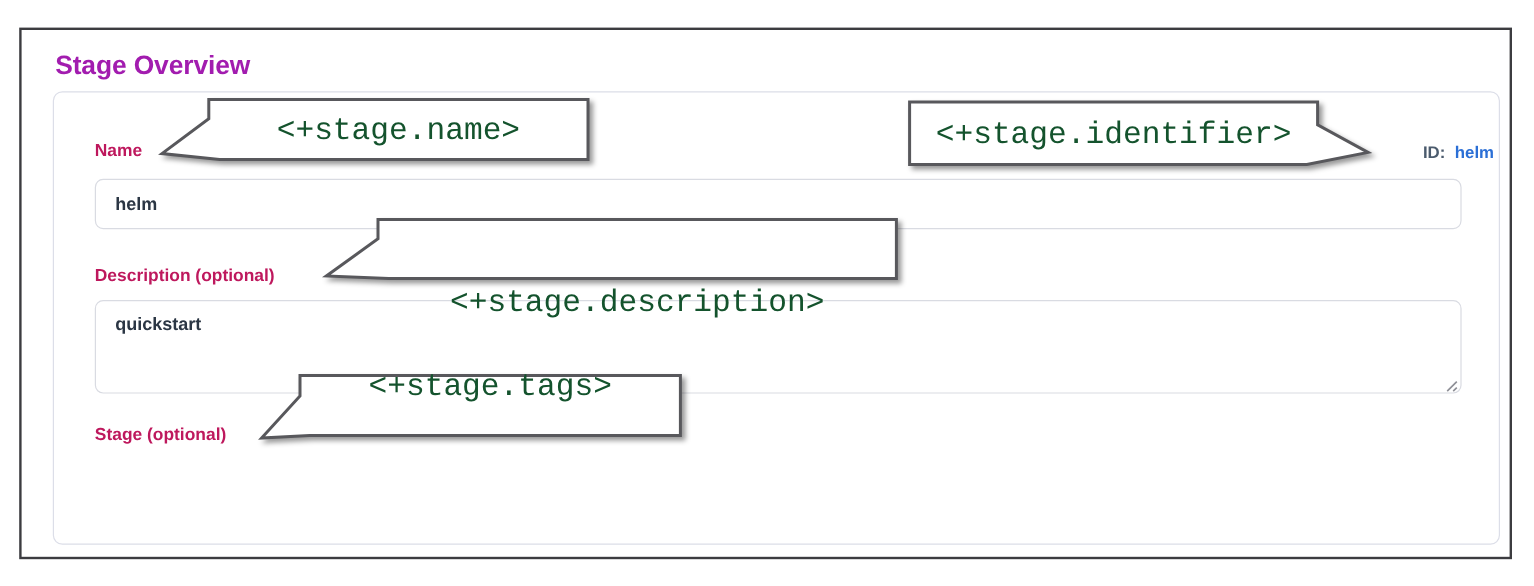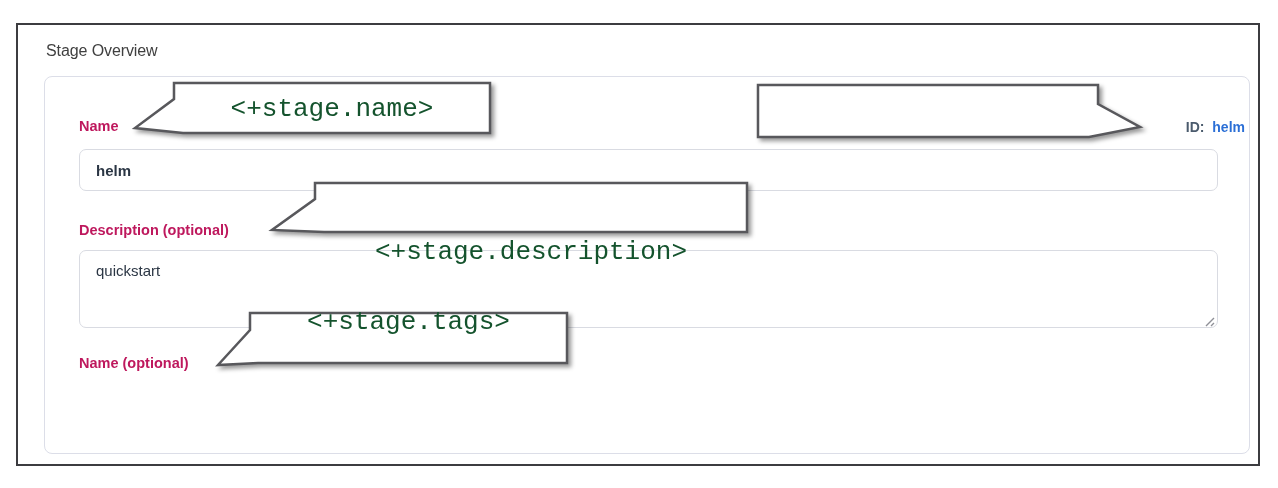--- a/index.html
+++ b/index.html
@@ -6,21 +6,21 @@
   body { width:1278px; height:488px; font-family:"Liberation Sans","DejaVu Sans",sans-serif; }
   .stage-root { position:relative; width:1278px; height:488px; overflow:hidden; background:#ffffff; }
   * { box-sizing:border-box; }
 
   .frame {
     position:absolute; left:16px; top:23px; width:1244px; height:443px;
     border:2px solid #3c3c40; background:#ffffff;
   }
   .heading {
     position:absolute; left:46px; top:42px;
-    font-size:16px; font-weight:400; color:#404040; letter-spacing:-0.1px;
+    font-size:22px; font-weight:700; color:#a21caf; letter-spacing:-0.1px;
   }
   .panel {
     position:absolute; left:44px; top:76px; width:1206px; height:378px;
     border:1px solid #dcdee8; border-radius:8px; background:#ffffff;
   }
   .field-label {
     position:absolute; left:79px;
     font-size:14.5px; font-weight:600; color:#be185d; line-height:16px;
   }
   .label-name { top:118px; }
@@ -39,21 +39,21 @@
     border:1px solid #d9dbe2; border-radius:7px; background:#ffffff;
     padding:0 16px; font-family:"Liberation Sans","DejaVu Sans",sans-serif;
     font-size:15px; font-weight:600; color:#2b3644; outline:none;
   }
   .input-name { top:149px; }
 
   .desc-area {
     position:absolute; left:79px; top:250px; width:1139px; height:78px;
     border:1px solid #d9dbe2; border-radius:7px; background:#ffffff;
     padding:11px 16px; font-family:"Liberation Sans","DejaVu Sans",sans-serif;
-    font-size:15px; font-weight:400; color:#2b3644; resize:none; outline:none;
+    font-size:15px; font-weight:700; color:#2b3644; resize:none; outline:none;
   }
   .resize-grip { position:absolute; left:1200px; top:312px; width:16px; height:16px; cursor:nwse-resize; }
 
   .tags-field {
     position:absolute; left:79px; top:383px; width:1139px; height:52px;
     border:1px solid #d9dbe2; border-radius:7px; background:#ffffff;
     display:flex; align-items:flex-start; padding:11px 9px; cursor:text;
   }
   .tag-chip {
     display:inline-flex; align-items:center; height:29px;
@@ -100,27 +100,28 @@
   <input class="text-input input-name" type="text" value="helm" style="">
 
   <div class="field-label label-desc">Description (optional)</div>
 
   <textarea class="desc-area" style="">quickstart</textarea>
 
   <svg class="resize-grip" viewBox="0 0 16 16" width="16" height="16">
     <path d="M14 6 L6 14 M14 11 L11 14" stroke="#8f9097" stroke-width="1.4" fill="none"></path>
   </svg>
 
-  <div class="field-label label-tags">Name (optional)</div>
+  <div class="field-label label-tags">Stage (optional)</div>
 
 
   <svg class="callout-layer" viewBox="0 0 1278 488" width="1278" height="488">
     <path d="M174,83 H490 V133 H183 L135,128 L174,99 Z"></path>
     <path d="M1098,85 H758 V137 H1089 L1140,127 L1098,104 Z"></path>
     <path d="M315,183 H747 V232 H324 L272,230 L315,199 Z"></path>
     <path d="M250,313 H567 V363 H258 L218,365 L250,330 Z"></path>
   </svg>
 
   <div class="callout-text co-name">&lt;+stage.name&gt;</div>
+  <div class="callout-text co-ident">&lt;+stage.identifier&gt;</div>
   <div class="callout-text co-desc">&lt;+stage.description&gt;</div>
   <div class="callout-text co-tags">&lt;+stage.tags&gt;</div>
 
 </div>
 
 </body></html>

